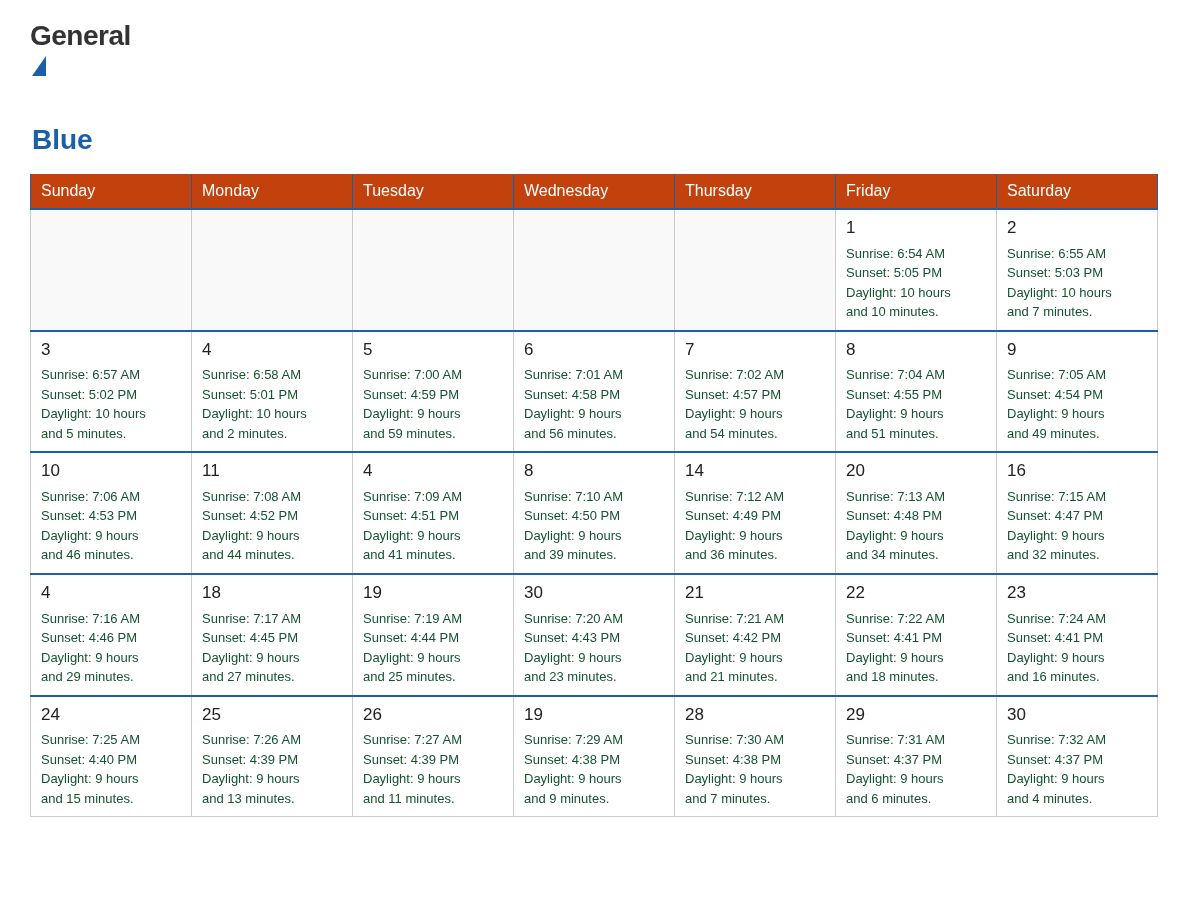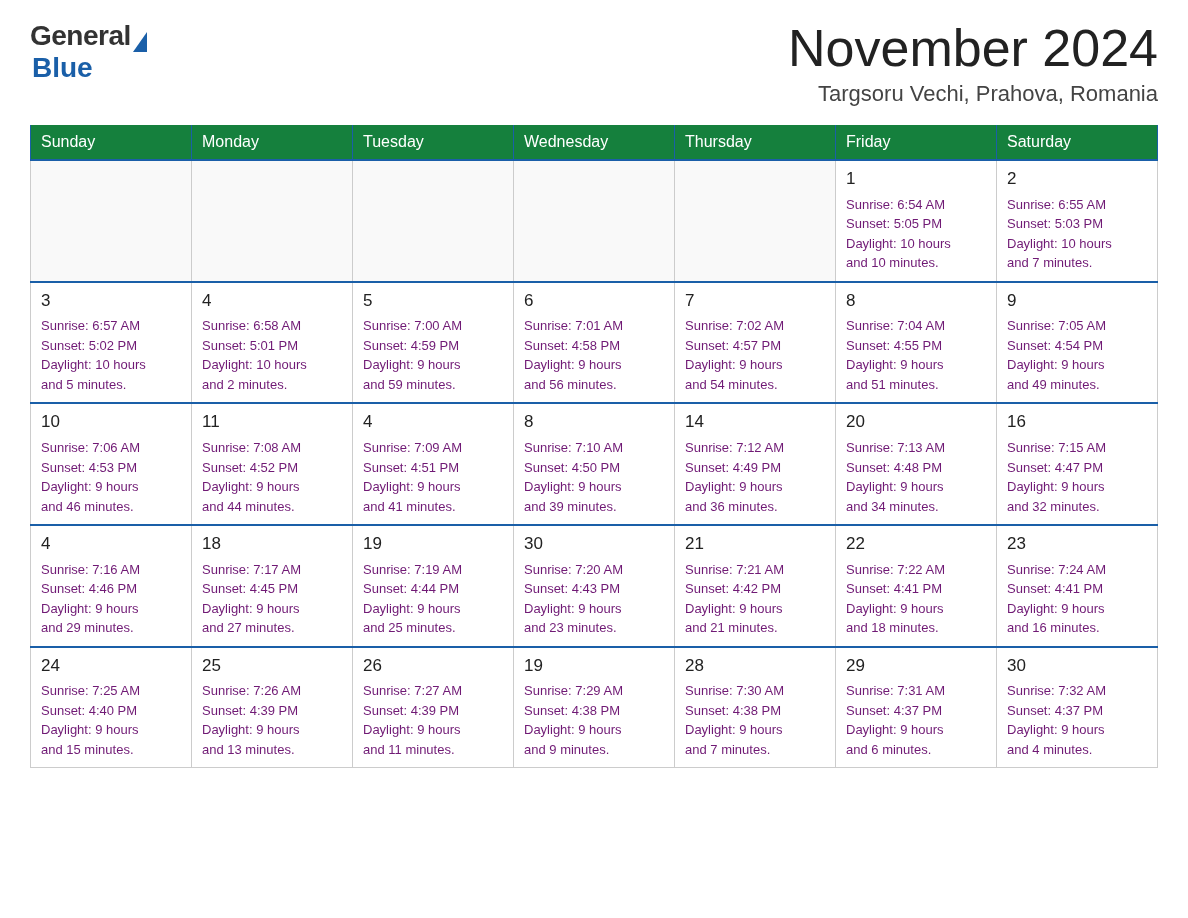--- a/index.html
+++ b/index.html
@@ -16,21 +16,22 @@
       align-items: flex-start;
       margin-bottom: 18px;
     }
     .logo {
       display: flex;
       flex-direction: column;
       align-items: flex-start;
     }
     .logo-top {
       display: flex;
-      align-items: flex-end;
+      align-items: flex-start;
+      flex-direction: column;
     }
     .logo-general {
       font-size: 28px;
       font-weight: bold;
       color: #333;
       letter-spacing: -0.5px;
     }
     .logo-triangle {
       width: 0;
       height: 0;
@@ -38,20 +39,21 @@
       border-right: 0px solid transparent;
       border-bottom: 20px solid #1a5fa8;
       margin-left: 2px;
       margin-top: 4px;
     }
     .logo-blue {
       font-size: 28px;
       font-weight: bold;
       color: #1a5fa8;
       margin-left: 2px;
+      margin-top: 48px;
     }
     .title-section {
       text-align: right;
     }
     .month-title {
       font-size: 52px;
       font-weight: 300;
       color: #222;
       line-height: 1.1;
     }
@@ -59,21 +61,21 @@
       font-size: 22px;
       color: #444;
       font-weight: normal;
       margin-top: 4px;
     }
     .calendar {
       width: 100%;
       border-collapse: collapse;
     }
     .calendar th {
-      background-color: #15803d;
+      background-color: #c2410c;
       color: #fff;
       font-size: 16px;
       font-weight: normal;
       padding: 8px 10px;
       text-align: left;
       border: 1px solid #1a5fa8;
     }
     .calendar td {
       border: 1px solid #ccc;
       vertical-align: top;
@@ -89,21 +91,21 @@
     }
     .day-number {
       font-size: 17px;
       font-weight: normal;
       color: #222;
       display: block;
       margin-bottom: 3px;
     }
     .day-info {
       font-size: 13px;
-      color: #701a75;
+      color: #14532d;
       line-height: 1.5;
     }
     .calendar tr td {
       border-top: 2px solid #1a5fa8;
     }
     .calendar thead tr th {
       border-top: none;
     }
     .calendar tbody tr:first-child td {
       border-top: 2px solid #1a5fa8;
@@ -112,24 +114,20 @@
 </head>
 <body>
 
 <div class="header">
   <div class="logo">
     <div class="logo-top">
       <span class="logo-general">General</span>
       <div class="logo-triangle"></div>
     </div>
     <span class="logo-blue">Blue</span>
-  </div>
-  <div class="title-section">
-    <div class="month-title">November 2024</div>
-    <div class="location-title">Targsoru Vechi, Prahova, Romania</div>
   </div>
 </div>
 
 <table class="calendar">
   <thead>
     <tr>
     <th>Sunday</th>
         <th>Monday</th>
         <th>Tuesday</th>
         <th>Wednesday</th>

